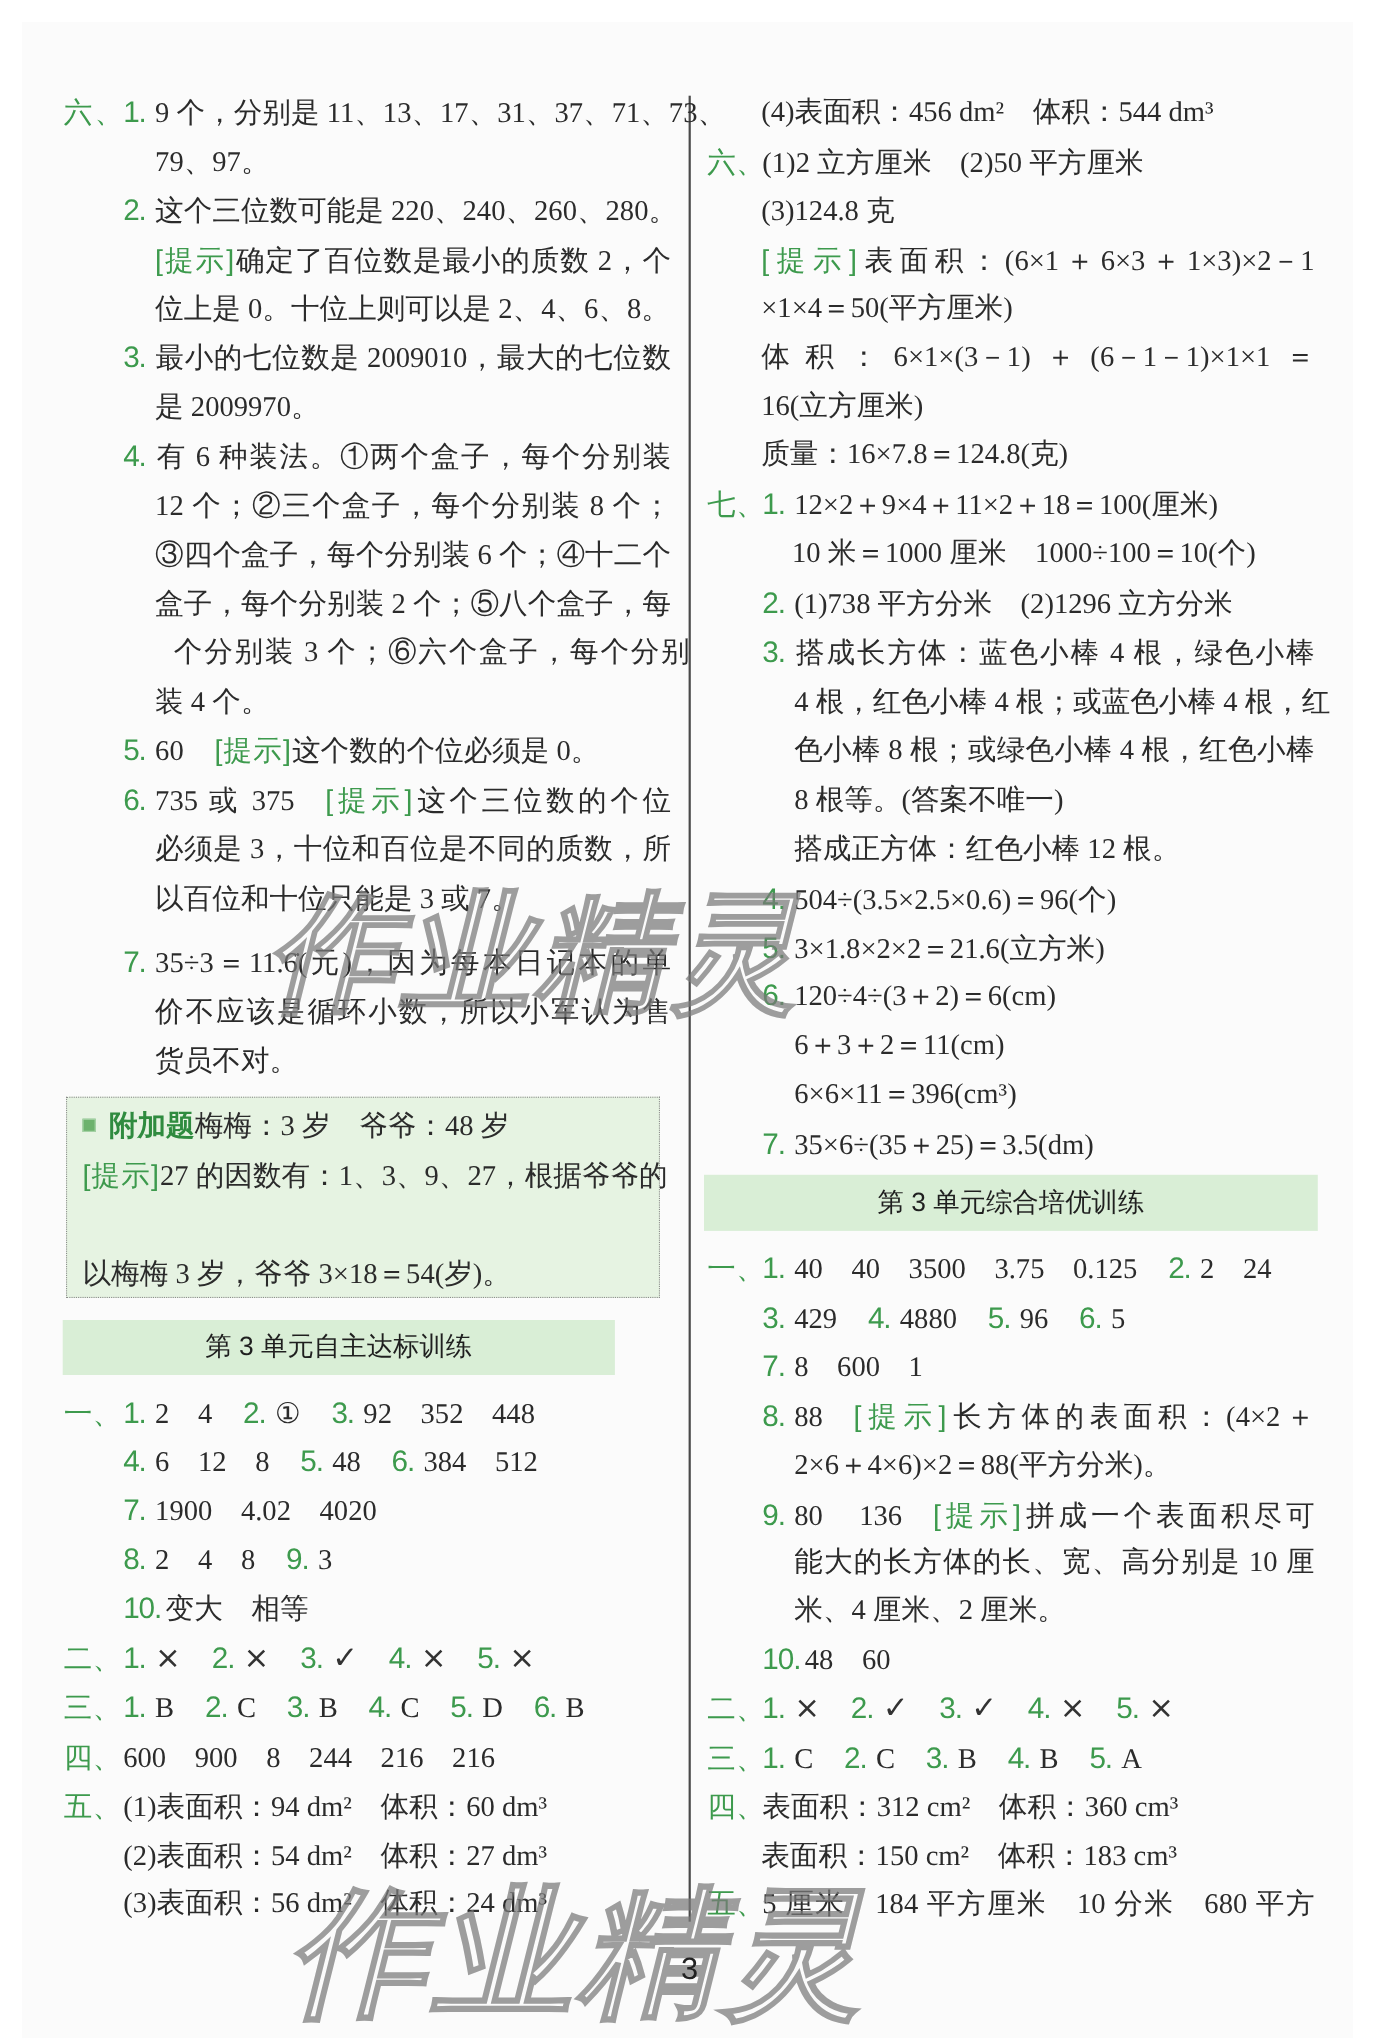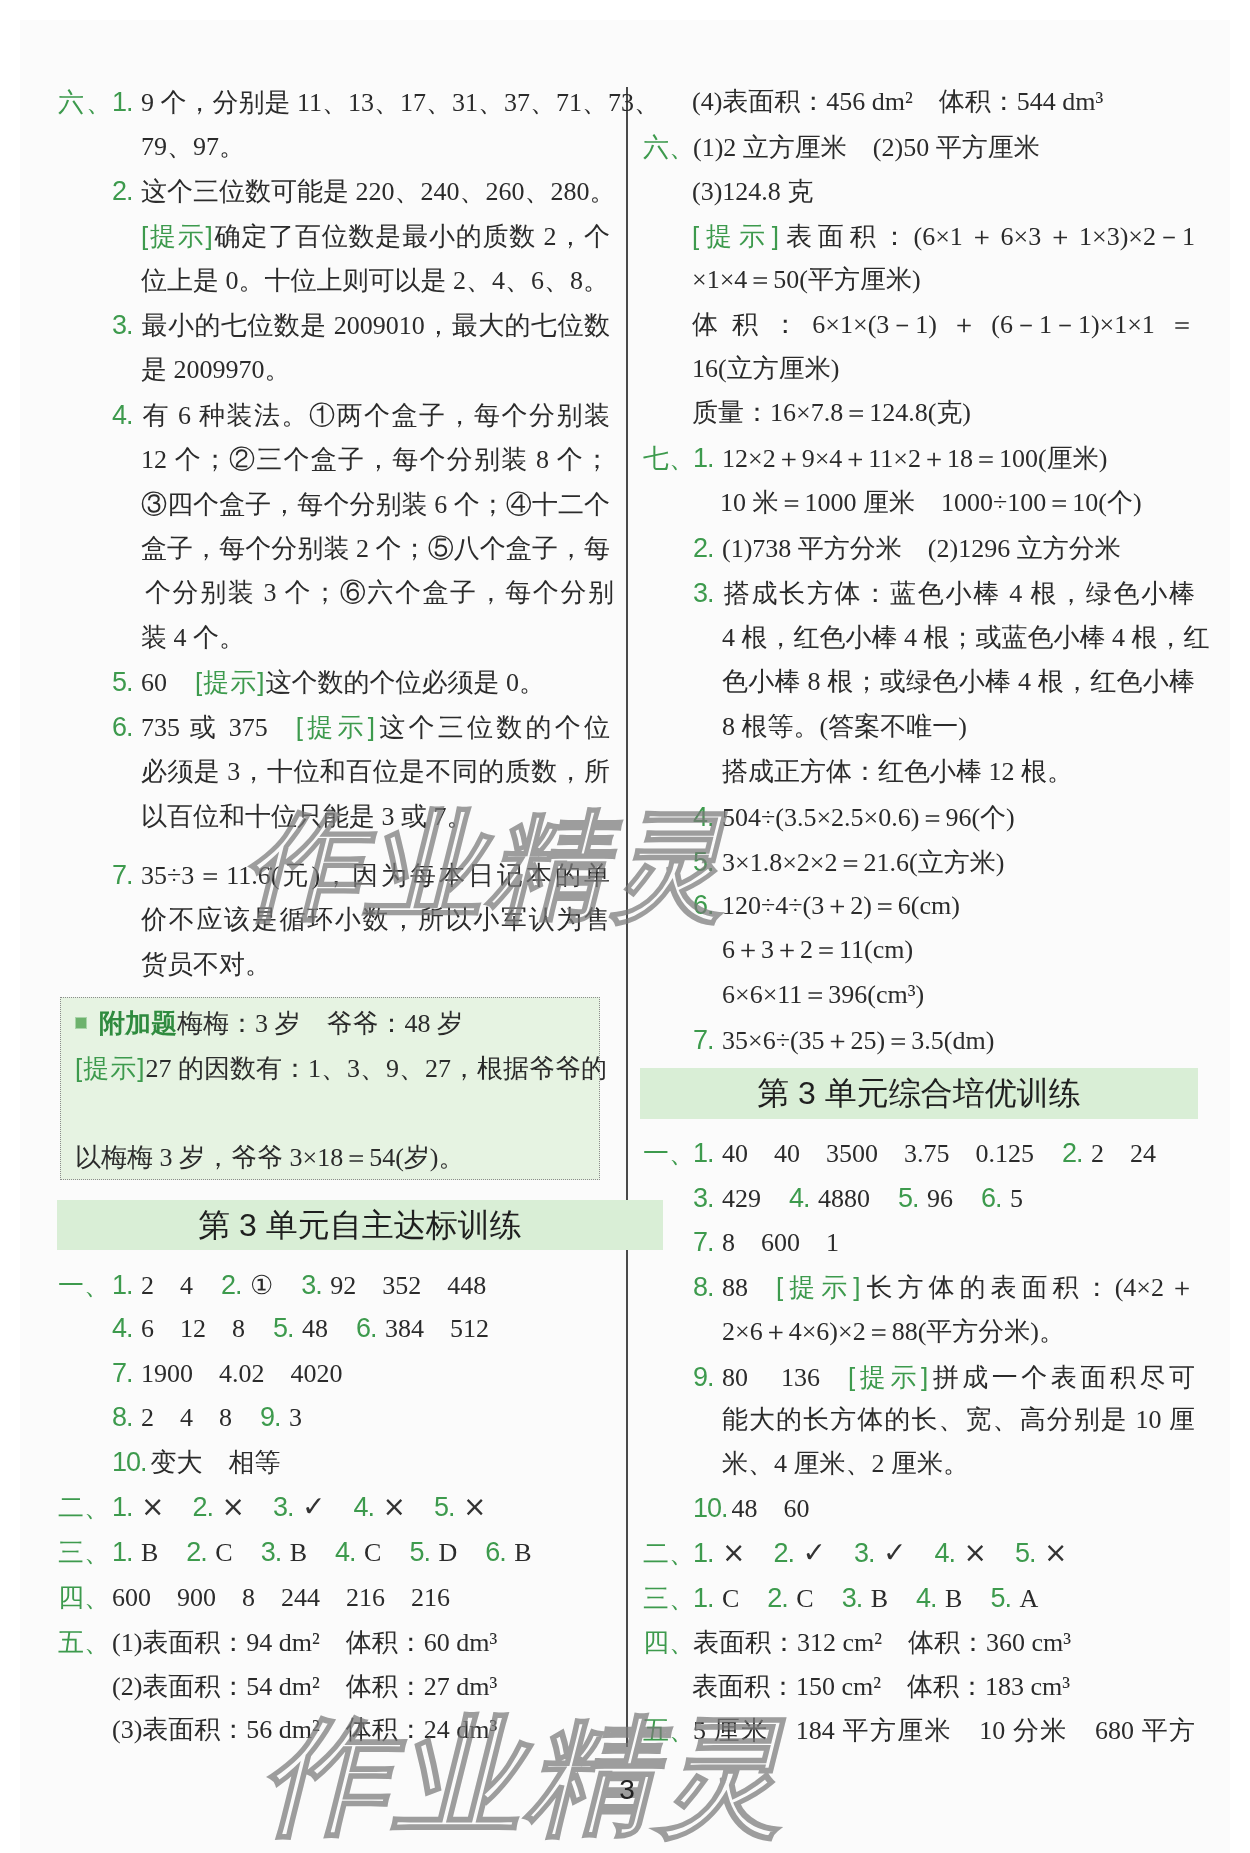--- a/index.html
+++ b/index.html
@@ -14,21 +14,21 @@
 .num{display:inline-block;min-width:29px;color:var(--green);font-family:"Liberation Sans","DejaVu Sans",sans-serif;font-size:27px;letter-spacing:-1px;}
 .num.w{padding-right:4px;}
 .g{margin-left:28px;}
 .tip{color:var(--green);font-family:"Liberation Sans","DejaVu Sans",sans-serif;font-size:26px;letter-spacing:1px;}
 .mk{font-family:"DejaVu Sans",sans-serif;font-size:28px;color:#333;}
 .divider{position:absolute;left:626px;top:87px;width:1.5px;height:1660px;background:var(--rule);}
 .bonus{position:absolute;left:60px;top:997px;width:540px;height:183px;background:var(--box);border:1.5px dotted #8c8c8c;box-sizing:border-box;}
 .bonus .ln{}
 .bullet{display:inline-block;width:10px;height:10px;background:#6db26d;border:1px solid #a9d4a9;vertical-align:middle;margin-right:12px;position:relative;top:-3px;}
 .blabel{color:var(--label);font-weight:bold;font-family:"Liberation Sans","DejaVu Sans",sans-serif;font-size:26px;margin-right:0;}
-.bar{position:absolute;background:var(--bar);text-align:center;font-family:"Liberation Sans","DejaVu Sans",sans-serif;font-size:32px;color:#1f1f1f;}
+.bar{position:absolute;background:var(--bar);text-align:center;font-family:"Liberation Sans","DejaVu Sans",sans-serif;font-size:24px;color:#1f1f1f;}
 .pageno{position:absolute;left:612px;top:1774px;width:30px;text-align:center;font-family:"Liberation Sans","DejaVu Sans",sans-serif;font-size:28px;color:#222;}
 .wm{position:absolute;color:transparent;-webkit-text-stroke:1.6px #7a7a7a;font-family:"DejaVu Sans",sans-serif;font-weight:bold;letter-spacing:4px;transform:skewX(-14deg);transform-origin:left bottom;opacity:.72;white-space:nowrap;line-height:1;pointer-events:none;}
 </style>
 </head>
 <body>
 
 <div class="sheet"></div>
 <div class="divider"></div>
 
 <div class="col L">
@@ -36,37 +36,37 @@
   <div class="ln" style="left:141px;top:125px"><span>79、97。</span></div>
   <div class="ln" style="left:112px;top:169px"><span class="num">2.</span><span>这个三位数可能是 220、240、260、280。</span></div>
   <div class="ln full" style="left:141px;top:214px;width:469px"><span class="tip">[提示]</span><span>确定了百位数是最小的质数 2，个</span></div>
   <div class="ln" style="left:141px;top:259px"><span>位上是 0。十位上则可以是 2、4、6、8。</span></div>
   <div class="ln full" style="left:112px;top:303px;width:498px"><span class="num">3.</span><span>最小的七位数是 2009010，最大的七位数</span></div>
   <div class="ln" style="left:141px;top:348px"><span>是 2009970。</span></div>
   <div class="ln full" style="left:112px;top:393px;width:498px"><span class="num">4.</span><span>有 6 种装法。①两个盒子，每个分别装</span></div>
   <div class="ln full" style="left:141px;top:438px;width:469px"><span>12 个；②三个盒子，每个分别装 8 个；</span></div>
   <div class="ln full" style="left:141px;top:483px;width:469px"><span>③四个盒子，每个分别装 6 个；④十二个</span></div>
   <div class="ln full" style="left:141px;top:527px;width:469px"><span>盒子，每个分别装 2 个；⑤八个盒子，每</span></div>
-  <div class="ln full" style="left:145px;top:571px;width:469px"><span>个分别装 3 个；⑥六个盒子，每个分别</span></div>
+  <div class="ln full" style="left:158px;top:571px;width:469px"><span>个分别装 3 个；⑥六个盒子，每个分别</span></div>
   <div class="ln" style="left:141px;top:616px"><span>装 4 个。</span></div>
   <div class="ln" style="left:112px;top:660px"><span class="num">5.</span><span>60</span><span class="tip g">[提示]</span><span>这个数的个位必须是 0。</span></div>
   <div class="ln full" style="left:112px;top:705px;width:498px"><span class="num">6.</span><span>735 或 375</span><span class="tip g">[提示]</span><span>这个三位数的个位</span></div>
   <div class="ln full" style="left:141px;top:750px;width:469px"><span>必须是 3，十位和百位是不同的质数，所</span></div>
   <div class="ln" style="left:141px;top:795px"><span>以百位和十位只能是 3 或 7。</span></div>
   <div class="ln full" style="left:112px;top:853px;width:498px"><span class="num">7.</span><span>35÷3＝11.6̇(元)，因为每本日记本的单</span></div>
   <div class="ln full" style="left:141px;top:898px;width:469px"><span>价不应该是循环小数，所以小军认为售</span></div>
   <div class="ln" style="left:141px;top:943px"><span>货员不对。</span></div>
 
   <div class="bonus">
     <div class="ln" style="left:14px;top:3px"><span class="bullet"></span><span class="blabel">附加题</span><span>梅梅：3 岁　爷爷：48 岁</span></div>
     <div class="ln full" style="left:14px;top:48px;width:513px"><span class="tip">[提示]</span><span>27 的因数有：1、3、9、27，根据爷爷的</span></div>
     <div class="ln" style="left:14px;top:138px"><span>以梅梅 3 岁，爷爷 3×18＝54(岁)。</span></div>
   </div>
 
-  <div class="bar" style="left:57px;top:1200px;width:606px;height:50px;line-height:50px">第 3 单元自主达标训练</div>
+  <div class="bar" style="left:57px;top:1200px;width:502px;height:50px;line-height:50px">第 3 单元自主达标训练</div>
 
   <div class="ln" style="left:58px;top:1263px"><span class="sec">一、</span><span class="num">1.</span><span>2　4</span><span class="num g">2.</span><span>①</span><span class="num g">3.</span><span>92　352　448</span></div>
   <div class="ln" style="left:112px;top:1306px"><span class="num">4.</span><span>6　12　8</span><span class="num g">5.</span><span>48</span><span class="num g">6.</span><span>384　512</span></div>
   <div class="ln" style="left:112px;top:1351px"><span class="num">7.</span><span>1900　4.02　4020</span></div>
   <div class="ln" style="left:112px;top:1395px"><span class="num">8.</span><span>2　4　8</span><span class="num g">9.</span><span>3</span></div>
   <div class="ln" style="left:112px;top:1440px"><span class="num w">10.</span><span>变大　相等</span></div>
   <div class="ln" style="left:58px;top:1485px"><span class="sec">二、</span><span class="num">1.</span><span class="mk">×</span><span class="num g">2.</span><span class="mk">×</span><span class="num g">3.</span><span class="mk">✓</span><span class="num g">4.</span><span class="mk">×</span><span class="num g">5.</span><span class="mk">×</span></div>
   <div class="ln" style="left:58px;top:1530px"><span class="sec">三、</span><span class="num">1.</span><span>B</span><span class="num g">2.</span><span>C</span><span class="num g">3.</span><span>B</span><span class="num g">4.</span><span>C</span><span class="num g">5.</span><span>D</span><span class="num g">6.</span><span>B</span></div>
   <div class="ln" style="left:58px;top:1575px"><span class="sec">四、</span><span>600　900　8　244　216　216</span></div>
   <div class="ln" style="left:58px;top:1620px"><span class="sec">五、</span><span>(1)表面积：94 dm²　体积：60 dm³</span></div>

